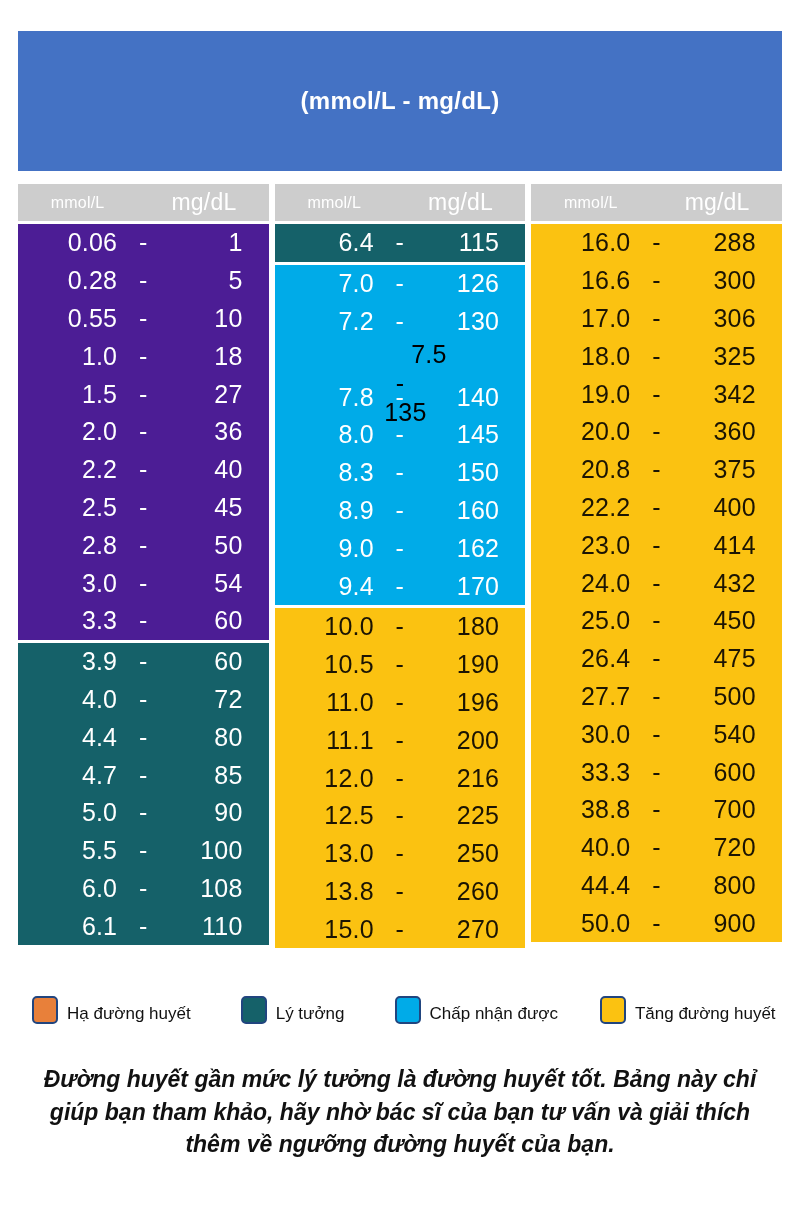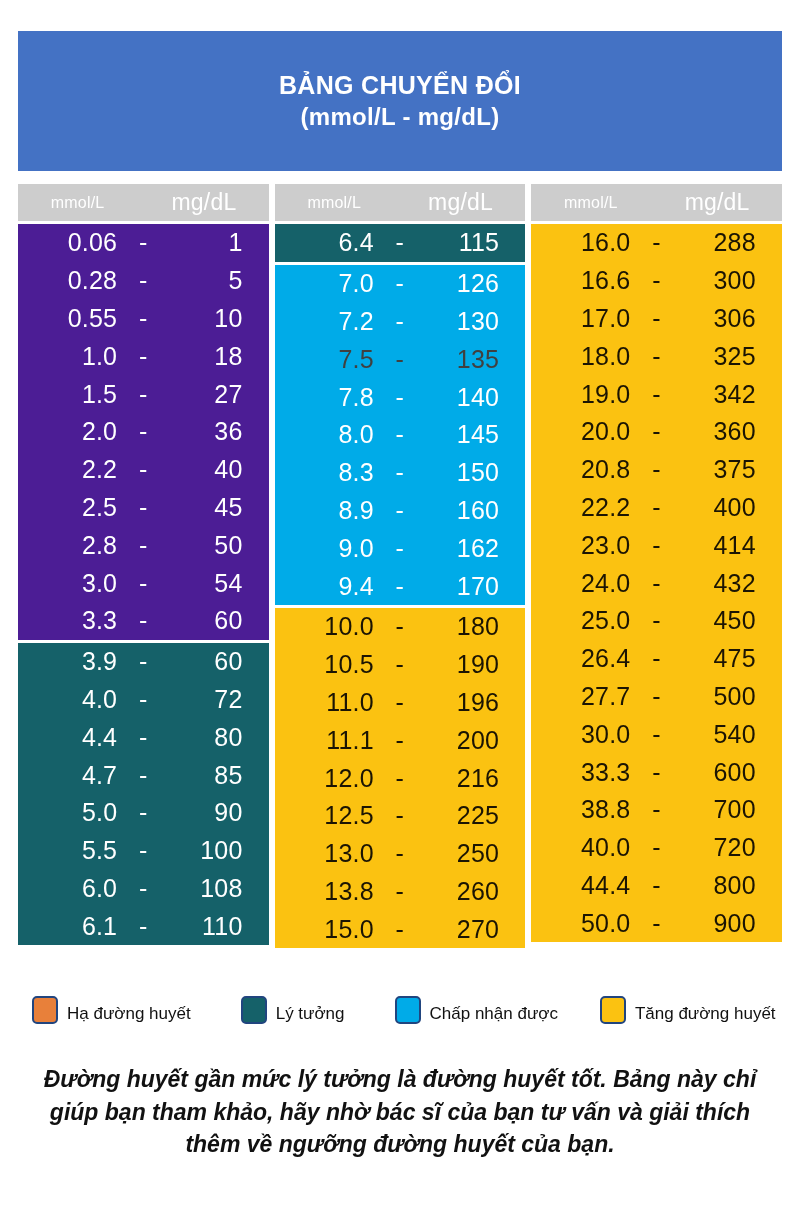--- a/index.html
+++ b/index.html
@@ -117,21 +117,20 @@
     line-height: 1.42;
     color: #111111;
   }
 </style>
 </head>
 <body>
 
 <div class="page">
 
   <div class="title-banner">
-    <div class="title-line l1">BẢNG CHUYỂN ĐỔI</div>
     <div class="title-line l3">(mmol/L - mg/dL)</div>
   </div>
 
   <div class="table-wrap">
       <div class="col">
         <div class="col-head">
           <span class="h-mmol">mmol/L</span>
           <span class="h-mgdl">mg/dL</span>
         </div>
         <div class="block" style="background: #4c1d95;">
@@ -205,21 +204,21 @@
           <div class="row" style="color: rgb(255, 255, 255);">
             <span class="v-mmol">4.4</span>
             <span class="v-dash">-</span>
             <span class="v-mgdl">80</span>
           </div>
           <div class="row" style="color: rgb(255, 255, 255);">
             <span class="v-mmol">4.7</span>
             <span class="v-dash">-</span>
             <span class="v-mgdl">85</span>
           </div>
-          <div class="row" style="color: rgb(255, 255, 255); justify-content: center;">
+          <div class="row" style="color: rgb(255, 255, 255);">
             <span class="v-mmol">5.0</span>
             <span class="v-dash">-</span>
             <span class="v-mgdl">90</span>
           </div>
           <div class="row" style="color: rgb(255, 255, 255);">
             <span class="v-mmol">5.5</span>
             <span class="v-dash">-</span>
             <span class="v-mgdl">100</span>
           </div>
           <div class="row" style="color: rgb(255, 255, 255);">
@@ -250,21 +249,21 @@
           <div class="row" style="color: rgb(255, 255, 255);">
             <span class="v-mmol">7.0</span>
             <span class="v-dash">-</span>
             <span class="v-mgdl">126</span>
           </div>
           <div class="row" style="color: rgb(255, 255, 255);">
             <span class="v-mmol">7.2</span>
             <span class="v-dash">-</span>
             <span class="v-mgdl">130</span>
           </div>
-          <div class="row" style="color: #404040;">
+          <div class="row" style="color: #000000; flex-direction: column;">
             <span class="v-mmol">7.5</span>
             <span class="v-dash">-</span>
             <span class="v-mgdl">135</span>
           </div>
           <div class="row" style="color: rgb(255, 255, 255);">
             <span class="v-mmol">7.8</span>
             <span class="v-dash">-</span>
             <span class="v-mgdl">140</span>
           </div>
           <div class="row" style="color: rgb(255, 255, 255);">

